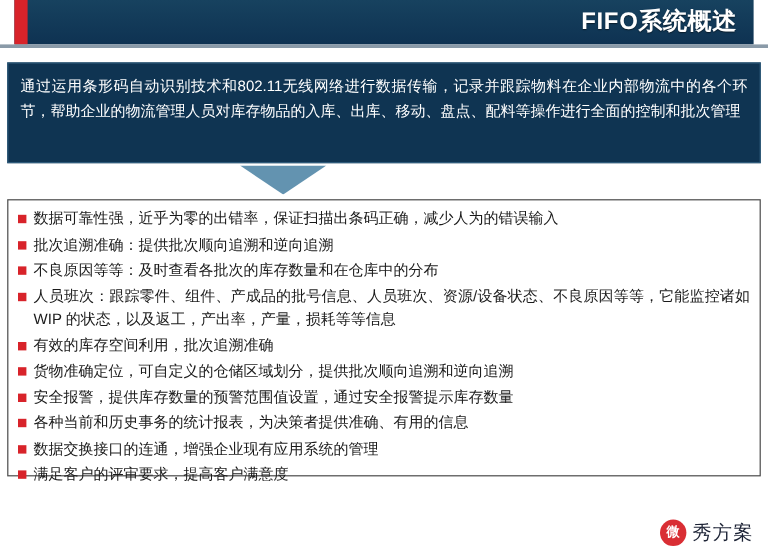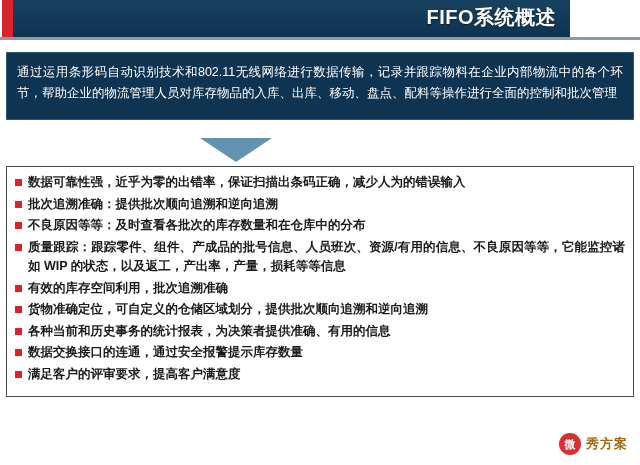--- a/index.html
+++ b/index.html
@@ -16,26 +16,27 @@
   .slide {
     position: relative;
     width: 640px;
     height: 465px;
     background: #ffffff;
   }
 
   
   .title-bar {
     position: absolute;
-    left: 2px;
+    left: 12px;
     top: 0;
     width: 568px;
     height: 37px;
     background: #123a5c;
     background: linear-gradient(180deg, #17425f 0%, #0e3252 100%);
+    padding-left: 48px;
   }
   .title-accent {
     position: absolute;
     left: 0;
     top: 0;
     width: 11px;
     height: 37px;
     background: #d8232a;
   }
   .title-text {
@@ -57,21 +58,21 @@
     height: 3px;
     background: #8a9aa8;
   }
 
   
   .intro-box {
     position: absolute;
     left: 6px;
     top: 52px;
     width: 628px;
-    height: 68px;
+    height: 84px;
     background: #0f3452;
     border: 1px solid #2e5a7a;
     box-sizing: border-box;
     padding: 9px 10px 0 10px;
   }
   .intro-text {
     color: #ffffff;
     font-size: 12.5px;
     line-height: 21px;
     text-align: justify;
@@ -91,21 +92,20 @@
   .list-box {
     position: absolute;
     left: 6px;
     top: 166px;
     width: 628px;
     height: 231px;
     border: 1px solid #4a4a4a;
     box-sizing: border-box;
     background: #ffffff;
     padding: 6px 8px 0 8px;
-    font-weight: bold;
   }
   .bullet-row {
     display: flex;
     align-items: flex-start;
     margin-bottom: 2px;
   }
   .bullet-marker {
     flex: 0 0 auto;
     width: 7px;
     height: 7px;
@@ -135,23 +135,23 @@
     border-radius: 50%;
     background: #d8232a;
     color: #ffffff;
     font-size: 11px;
     line-height: 22px;
     text-align: center;
     margin-right: 5px;
     font-weight: bold;
   }
   .wm-text {
-    color: #a16207;
-    font-size: 13px;
-    font-weight: bold;
+    color: #0f172a;
+    font-size: 16px;
+    font-weight: normal;
     letter-spacing: 1px;
   }
 </style>
 </head>
 <body>
 
 <div class="slide">
 
   <div class="title-bar">
     <div class="title-accent"></div>
@@ -181,43 +181,47 @@
       <span class="bullet-text">批次追溯准确：提供批次顺向追溯和逆向追溯</span>
     </div>
 
     <div class="bullet-row">
       <span class="bullet-marker"></span>
       <span class="bullet-text">不良原因等等：及时查看各批次的库存数量和在仓库中的分布</span>
     </div>
 
     <div class="bullet-row">
       <span class="bullet-marker"></span>
-      <span class="bullet-text">质量跟踪：跟踪零件、组件、产成品的批号信息、人员班次、资源/有用的信息、不良原因等等，它能监控诸如 WIP 的状态，以及返工，产出率，产量，损耗等等信息</span>
+      <span class="bullet-text">人员班次：跟踪零件、组件、产成品的批号信息、人员班次、资源/设备状态、不良原因等等，它能监控诸如 WIP 的状态，以及返工，产出率，产量，损耗等等信息</span>
     </div>
 
 
     <div class="bullet-row">
       <span class="bullet-marker"></span>
       <span class="bullet-text">有效的库存空间利用，批次追溯准确</span>
     </div>
 
     <div class="bullet-row">
       <span class="bullet-marker"></span>
       <span class="bullet-text">货物准确定位，可自定义的仓储区域划分，提供批次顺向追溯和逆向追溯</span>
     </div>
 
+    <div class="bullet-row">
+      <span class="bullet-marker"></span>
+      <span class="bullet-text">安全报警，提供库存数量的预警范围值设置，通过安全报警提示库存数量</span>
+    </div>
 
     <div class="bullet-row">
       <span class="bullet-marker"></span>
       <span class="bullet-text">各种当前和历史事务的统计报表，为决策者提供准确、有用的信息</span>
     </div>
 
     <div class="bullet-row">
       <span class="bullet-marker"></span>
-      <span class="bullet-text">数据交换接口的连通，通过安全报警提示库存数量</span>
+      <span class="bullet-text">数据交换接口的连通，增强企业现有应用系统的管理</span>
     </div>
 
     <div class="bullet-row">
       <span class="bullet-marker"></span>
       <span class="bullet-text">满足客户的评审要求，提高客户满意度</span>
     </div>
 
   </div>
 
   <div class="watermark">

